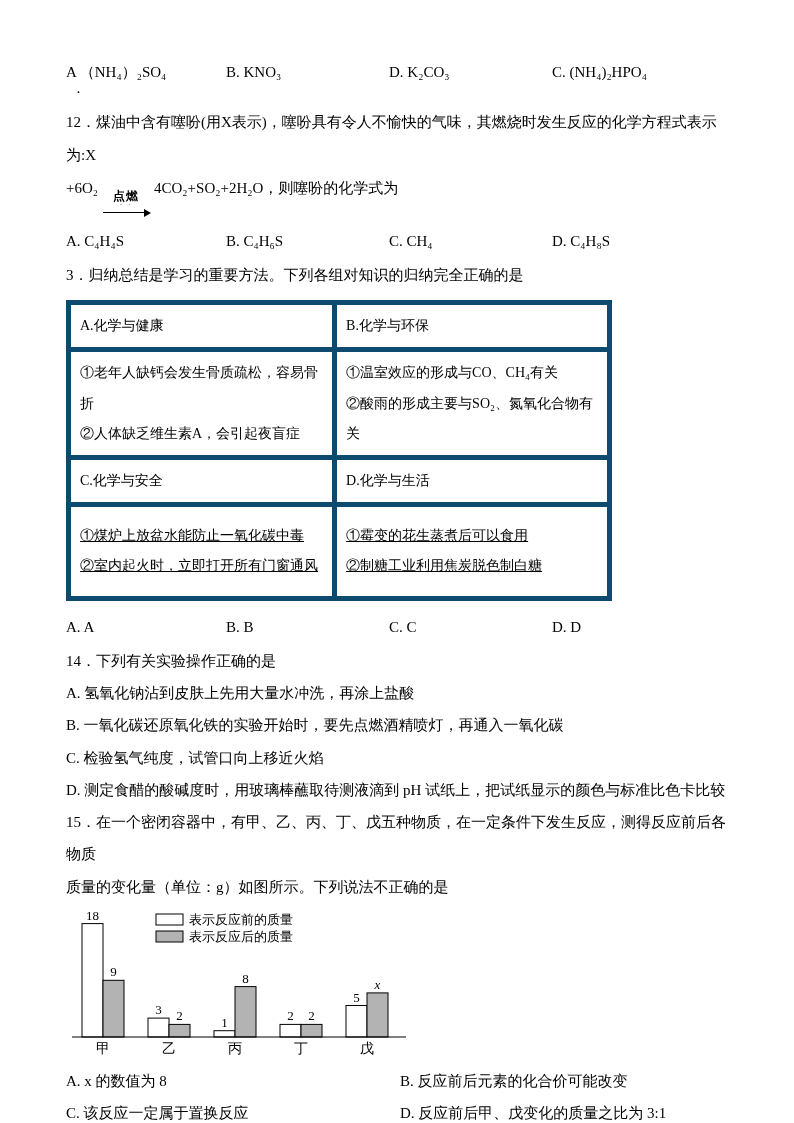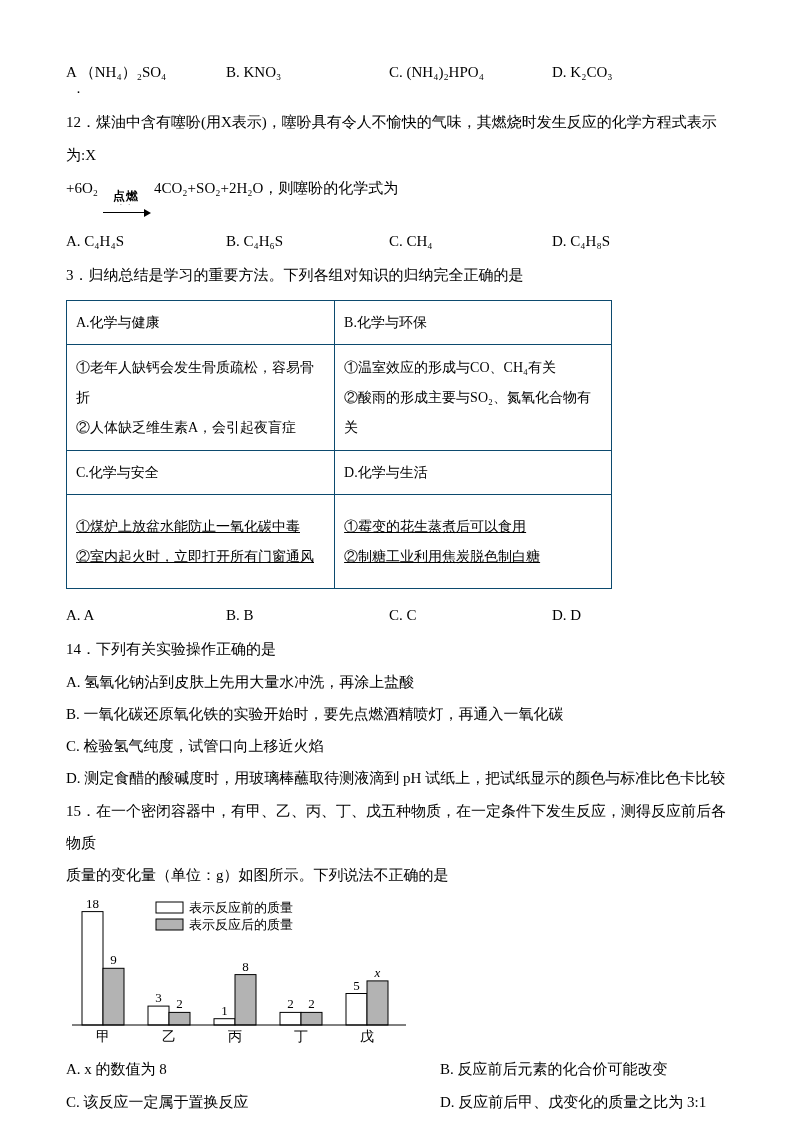--- a/index.html
+++ b/index.html
@@ -6,56 +6,56 @@
   html,body { background:#ffffff; }
   body {
     width:794px; height:1123px; overflow:hidden;
     color:#000; font-family:"Liberation Serif","DejaVu Serif",serif;
     font-size:15px;
   }
   .page { width:794px; height:1123px; padding:60px 62px 0 66px; }
   p.line { line-height:2.2; }
   .opt-row4 { display:grid; grid-template-columns:160px 163px 163px 1fr; line-height:1.6; }
   .opt-row4.spaced { margin:8px 0 6px 0; }
-  .opt-row2 { display:grid; grid-template-columns:334px 1fr; line-height:2.15;gap:40px; }
+  .opt-row2 { display:grid; grid-template-columns:334px 1fr; line-height:2.15; }
   .stray-dot { margin:1px 0 6px 10px; line-height:1; }
 
   
   .rxn-arrow { display:inline-flex; flex-direction:column; align-items:center; margin:0 5px; vertical-align:-7px; }
   .arrow-label { font-size:12px; line-height:1.1; letter-spacing:1px; font-weight:bold; }
   .arrow-dots { font-size:7px; line-height:0.6; letter-spacing:6px; text-indent:4px; }
   .arrow-line { width:46px; height:6px; border-bottom:1.5px solid #000; position:relative; }
   .arrow-line::after {
     content:""; position:absolute; right:-2px; bottom:-4.6px; width:0; height:0;
     border-top:4px solid transparent; border-bottom:4px solid transparent; border-left:7px solid #000;
   }
 
   
   table.kt { border-collapse:collapse; width:546px; margin:8px 0 14px 0; font-size:14px; }
-  table.kt td { border:1px solid #0c4a6e; padding:6px 9px; vertical-align:middle; line-height:2.15; }
+  table.kt td { border:5px solid #0c4a6e; padding:6px 9px; vertical-align:middle; line-height:2.15; }
   table.kt tr.h1 td { height:44px; }
   table.kt tr.h2 td { height:106px; }
   table.kt tr.h3 td { height:44px; }
   table.kt tr.h4 td { height:94px;text-decoration:underline; }
 
   .figure { margin:6px 0 0 2px; }
   .q14-block p, .q15-block p { line-height:2.15; }
   .mt4 { margin-top:4px; }
   .mb2 { margin-bottom:16px; }
 </style>
 </head>
 <body>
 
 <div class="page">
 
   <div class="opt-row4">
     <span>A （NH₄）₂SO₄</span>
     <span>B. KNO₃</span>
+    <span>D. K₂CO₃</span>
     <span>C. (NH₄)₂HPO₄</span>
-    <span>D. K₂CO₃</span>
   </div>
   <div class="stray-dot">·</div>
 
   <p class="line">12．煤油中含有噻吩(用X表示)，噻吩具有令人不愉快的气味，其燃烧时发生反应的化学方程式表示为:X</p>
   <p class="line mb2">
     <span>+6O₂</span><span class="rxn-arrow">
         <span class="arrow-label">点燃</span>
         <span class="arrow-dots">··</span>
         <span class="arrow-line"></span>
       </span><span>4CO₂+SO₂+2H₂O，则噻吩的化学式为</span>

